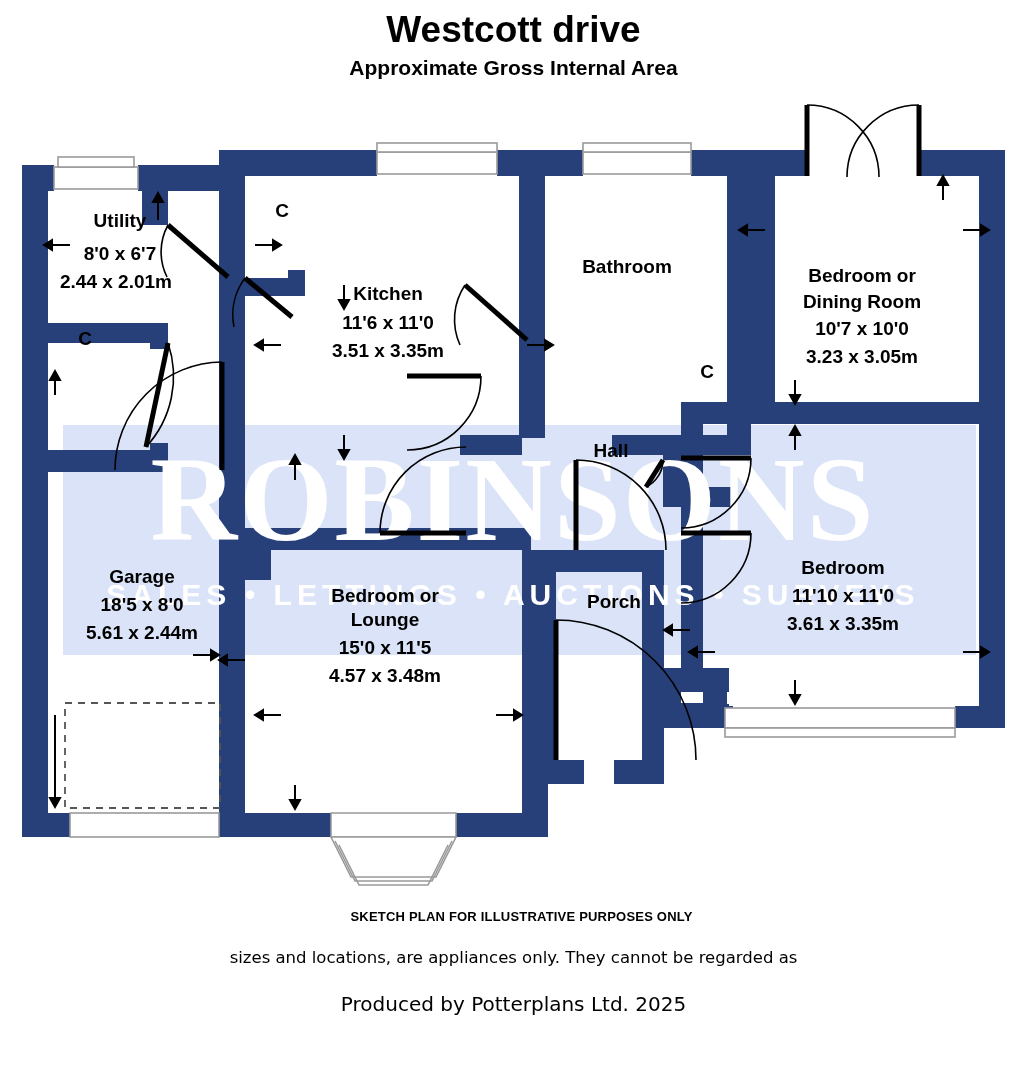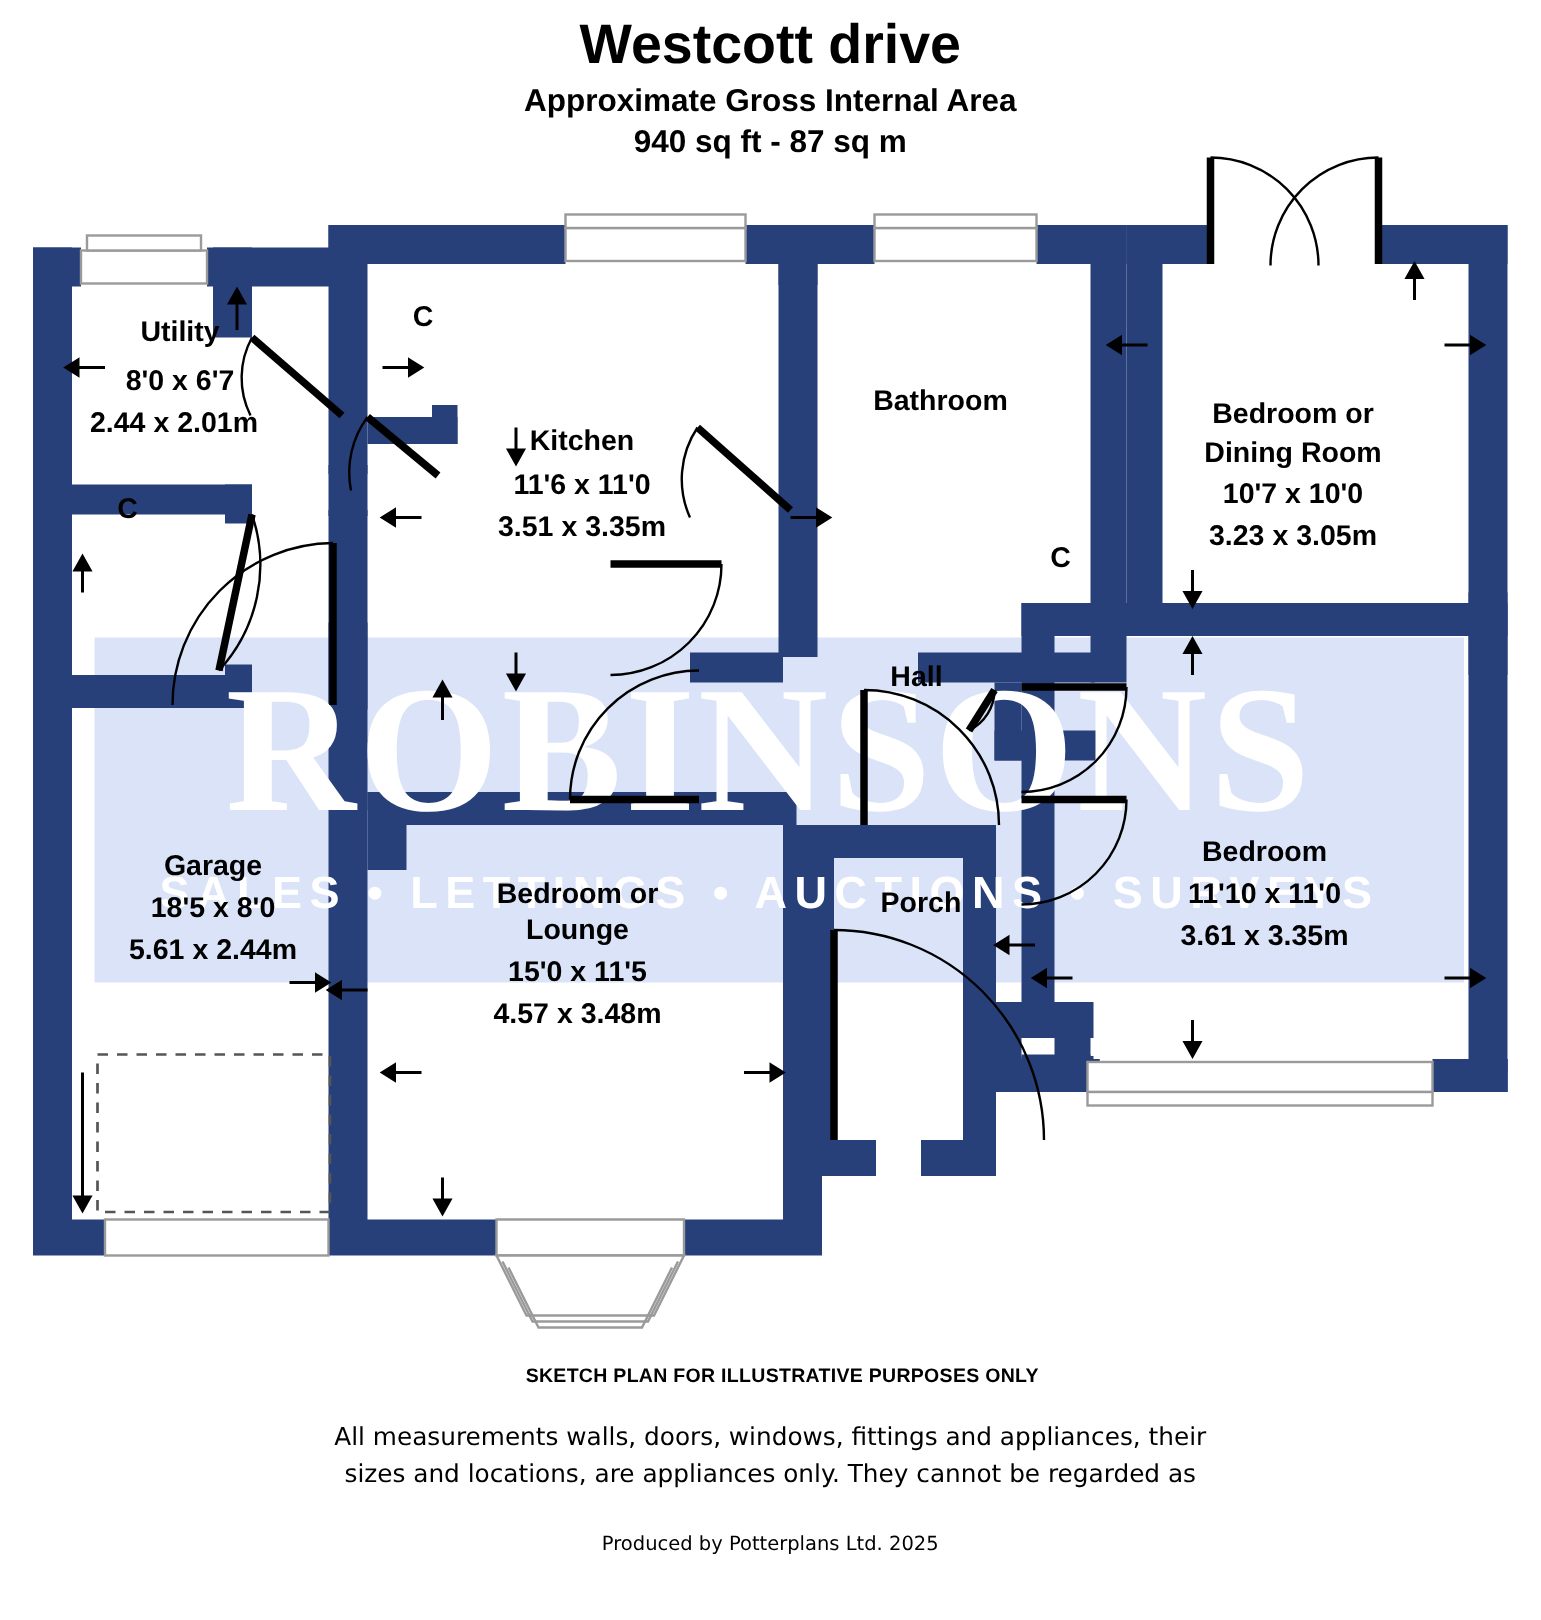--- a/index.html
+++ b/index.html
@@ -35,21 +35,21 @@
   .disclaimer-title{
     font-size:13px;font-weight:bold;line-height:24px;
     letter-spacing:.2px;margin-bottom:16px;padding-left:16px;
   }
   .disclaimer-body{
     font-family:"DejaVu Sans", sans-serif;
     font-size:16.5px;line-height:25px;font-weight:400;
   }
   .produced{
     font-family:"DejaVu Sans", sans-serif;
-    font-size:13px;line-height:25px;margin-top:22px;
+    font-size:20px;line-height:25px;margin-top:22px;
   }
 
   
   text{font-family:"Liberation Sans", sans-serif;font-weight:bold;fill:#000;}
   .rm-name{font-size:19px;}
   .rm-dim{font-size:19px;}
   .cup{font-size:19px;}
   .wm-main{
     font-family:"Liberation Serif", serif;
     font-weight:bold;font-size:120px;fill:#ffffff;letter-spacing:2px;
@@ -60,21 +60,20 @@
   }
 </style>
 </head>
 <body>
 
 <div class="page">
 
   <div class="header">
     <div class="title">Westcott drive</div>
     <div class="subtitle">Approximate Gross Internal Area</div>
-    <div class="area">940 sq ft - 87 sq m</div>
   </div>
 
   <div class="plan">
   <svg width="1027" height="800" viewBox="0 0 1027 800" xmlns="http://www.w3.org/2000/svg">
 
     <g>
       <rect x="63" y="330" width="913" height="230" fill="#dae3f7"></rect>
     </g>
 
     <g fill="#28407a">
@@ -363,19 +362,18 @@
       <text class="rm-dim" x="843" y="507" text-anchor="middle">11'10 x 11'0</text>
       <text class="rm-dim" x="843" y="535" text-anchor="middle">3.61 x 3.35m</text>
     </g>
 
   </svg>
   </div>
 
   <div class="footer">
     <div class="disclaimer-title">SKETCH PLAN FOR ILLUSTRATIVE PURPOSES ONLY</div>
     <div class="disclaimer-body">
-      <div>All measurements walls, doors, windows, fittings and appliances, their</div>
       <div>sizes and locations, are appliances only. They cannot be regarded as</div>
     </div>
     <div class="produced">Produced by Potterplans Ltd. 2025</div>
   </div>
 
 </div>
 
 </body></html>

